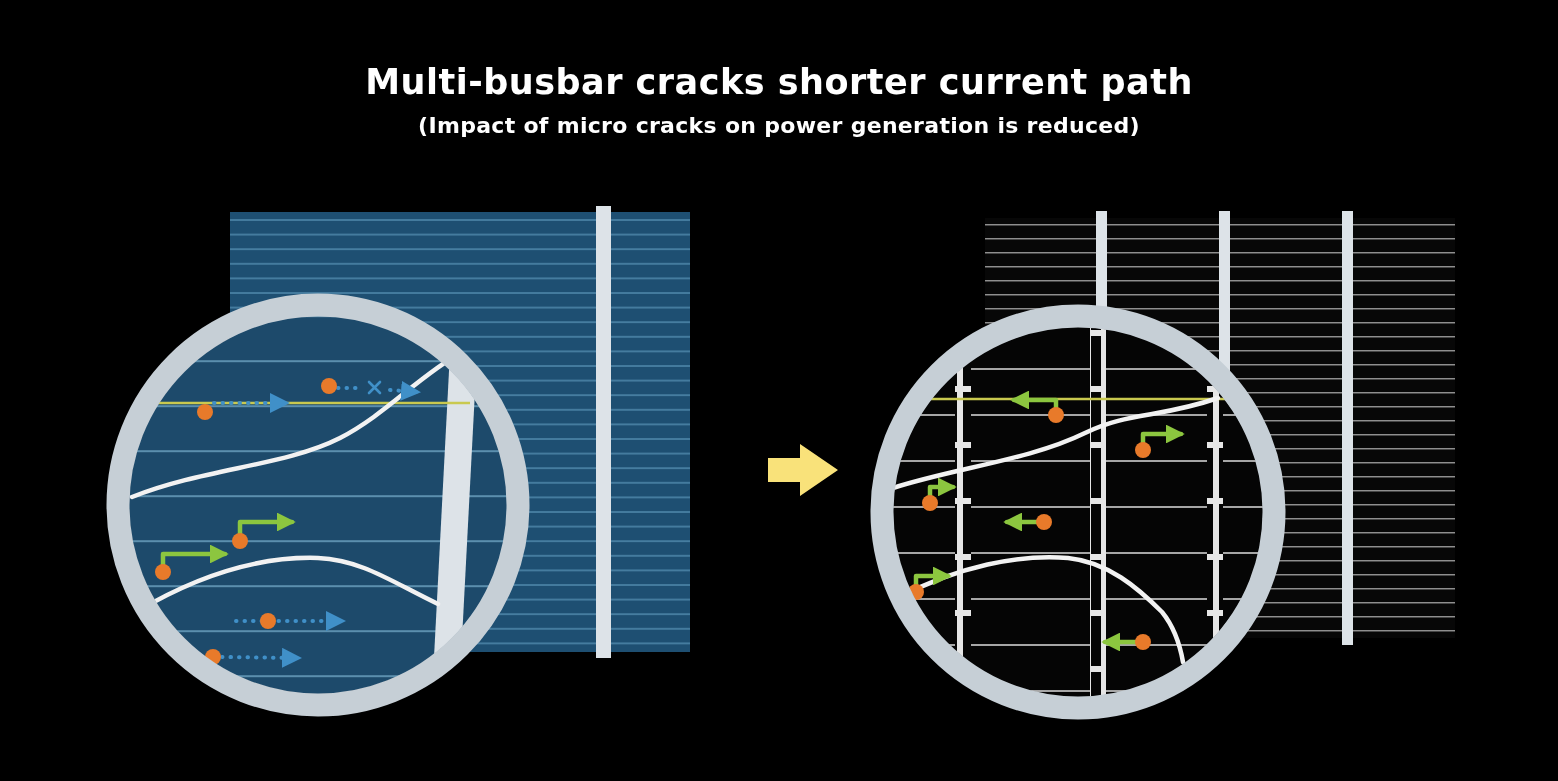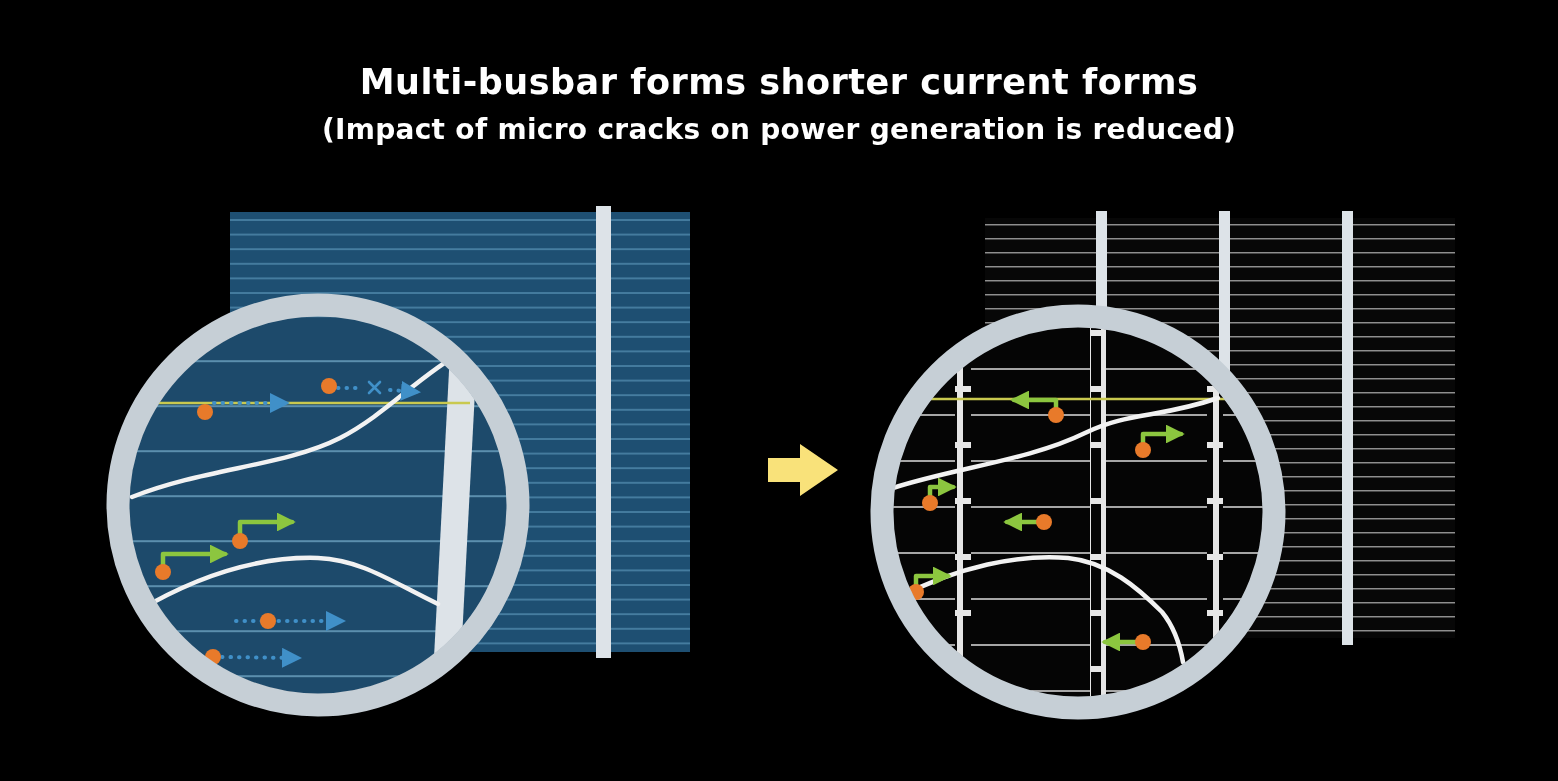--- a/index.html
+++ b/index.html
@@ -20,34 +20,34 @@
     top: 56px;
     left: 0;
     width: 1558px;
     text-align: center;
     color: #ffffff;
     font-weight: 700;
     line-height: 1.5;
     z-index: 2;
   }
   .title-line1 { font-size: 35px; letter-spacing: 0.5px; }
-  .title-line2 { font-size: 28px; letter-spacing: 0.3px; }
+  .title-line2 { font-size: 22px; letter-spacing: 0.3px; }
   .diagram-svg {
     position: absolute;
     top: 0;
     left: 0;
   }
 </style>
 </head>
 <body>
 
 <div class="stage">
 
   <div class="title-block">
-    <div class="title-line1">Multi-busbar forms shorter current forms</div>
+    <div class="title-line1">Multi-busbar cracks shorter current path</div>
     <div class="title-line2">(Impact of micro cracks on power generation is reduced)</div>
   </div>
 
   <svg class="diagram-svg" width="1558" height="781" viewBox="0 0 1558 781" xmlns="http://www.w3.org/2000/svg">
 
     <defs>
       <pattern id="pFingersBlue" patternUnits="userSpaceOnUse" width="10" height="14.6">
         <rect x="0" y="0" width="10" height="14.6" fill="#1e4f72"></rect>
         <line x1="0" y1="1" x2="10" y2="1" stroke="#4d85a8" stroke-width="1.6"></line>
       </pattern>

